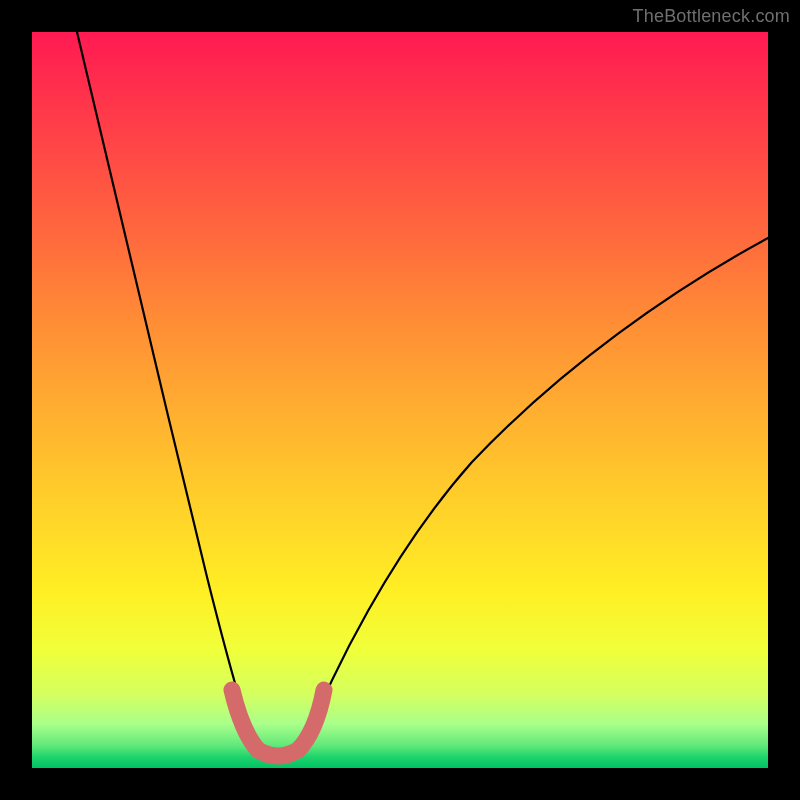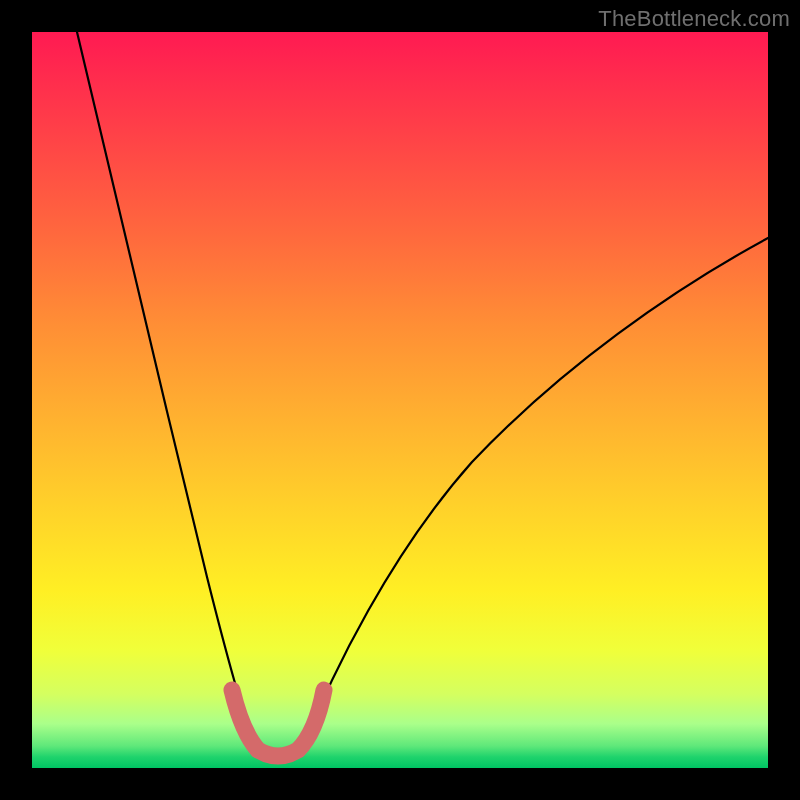--- a/index.html
+++ b/index.html
@@ -41,21 +41,21 @@
       #5fe87a 97%,
       #1fd36c 98.5%,
       #00c463 100%
     );
   }
   .watermark {
     position: absolute;
     top: 6px;
     right: 10px;
     color: #6f6f6f;
-    font-size: 22px;
+    font-size: 18px;
     letter-spacing: 0.2px;
     font-weight: 500;
     user-select: none;
   }
   svg.curves {
     position: absolute;
     left: 0;
     top: 0;
     width: 736px;
     height: 736px;

